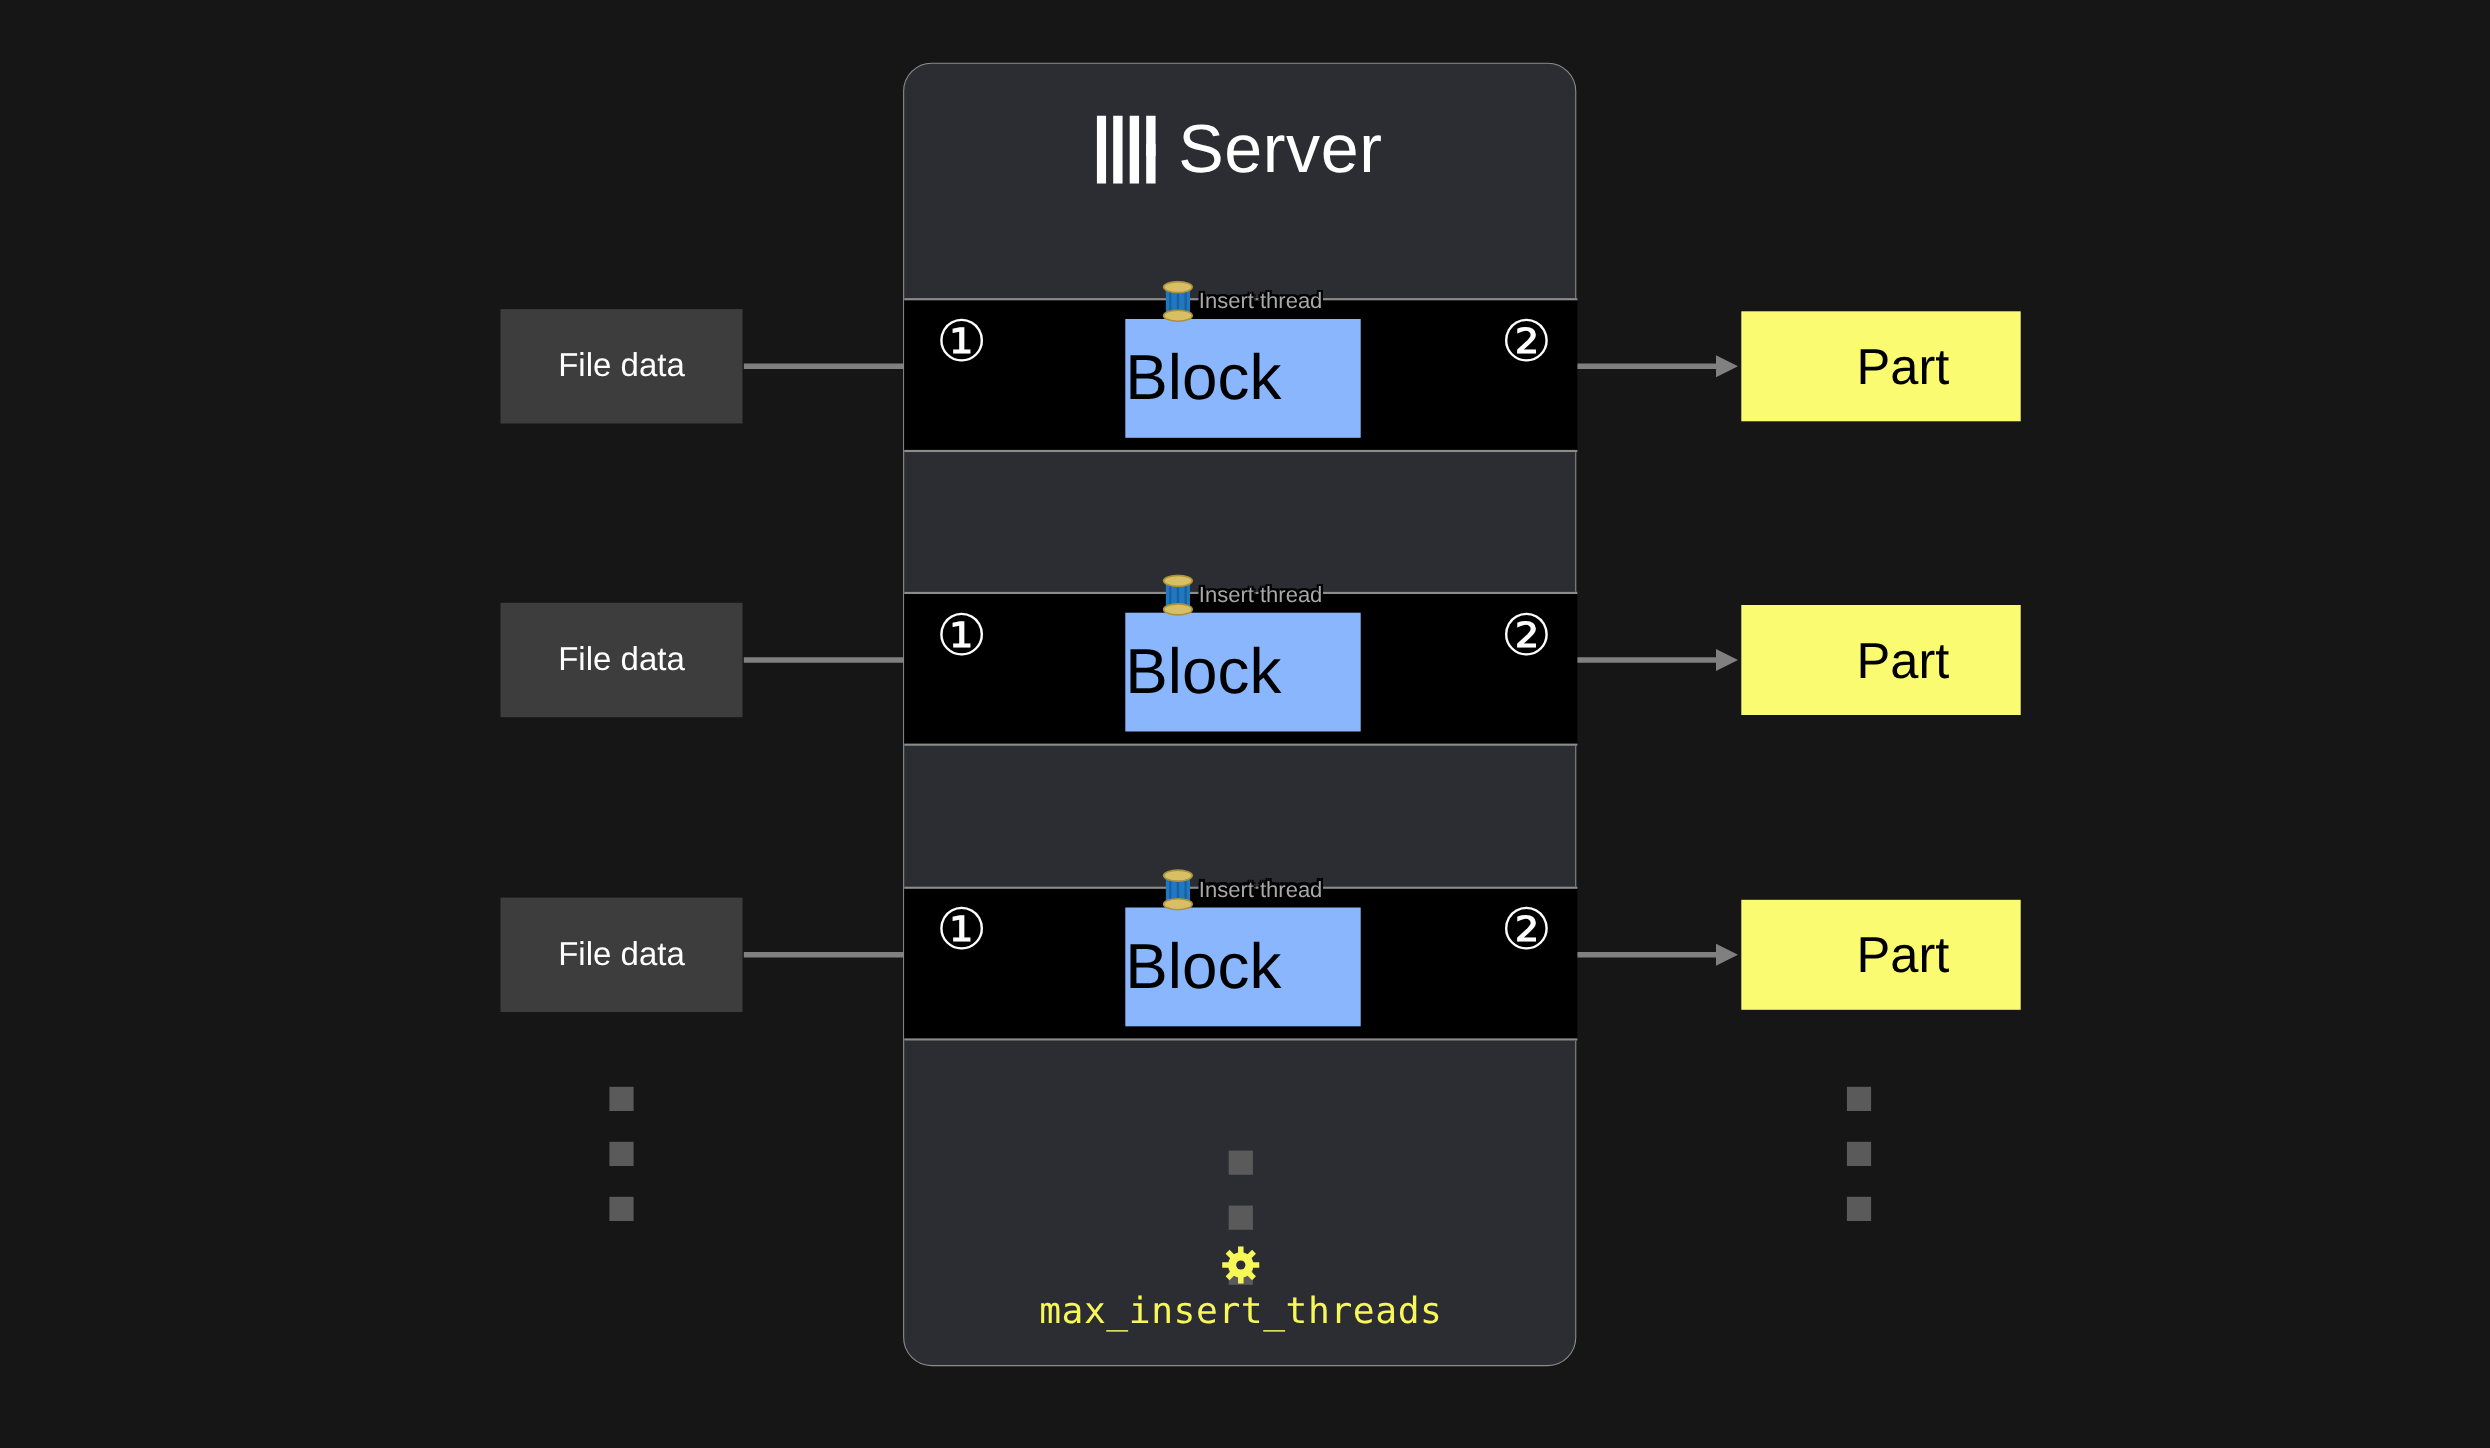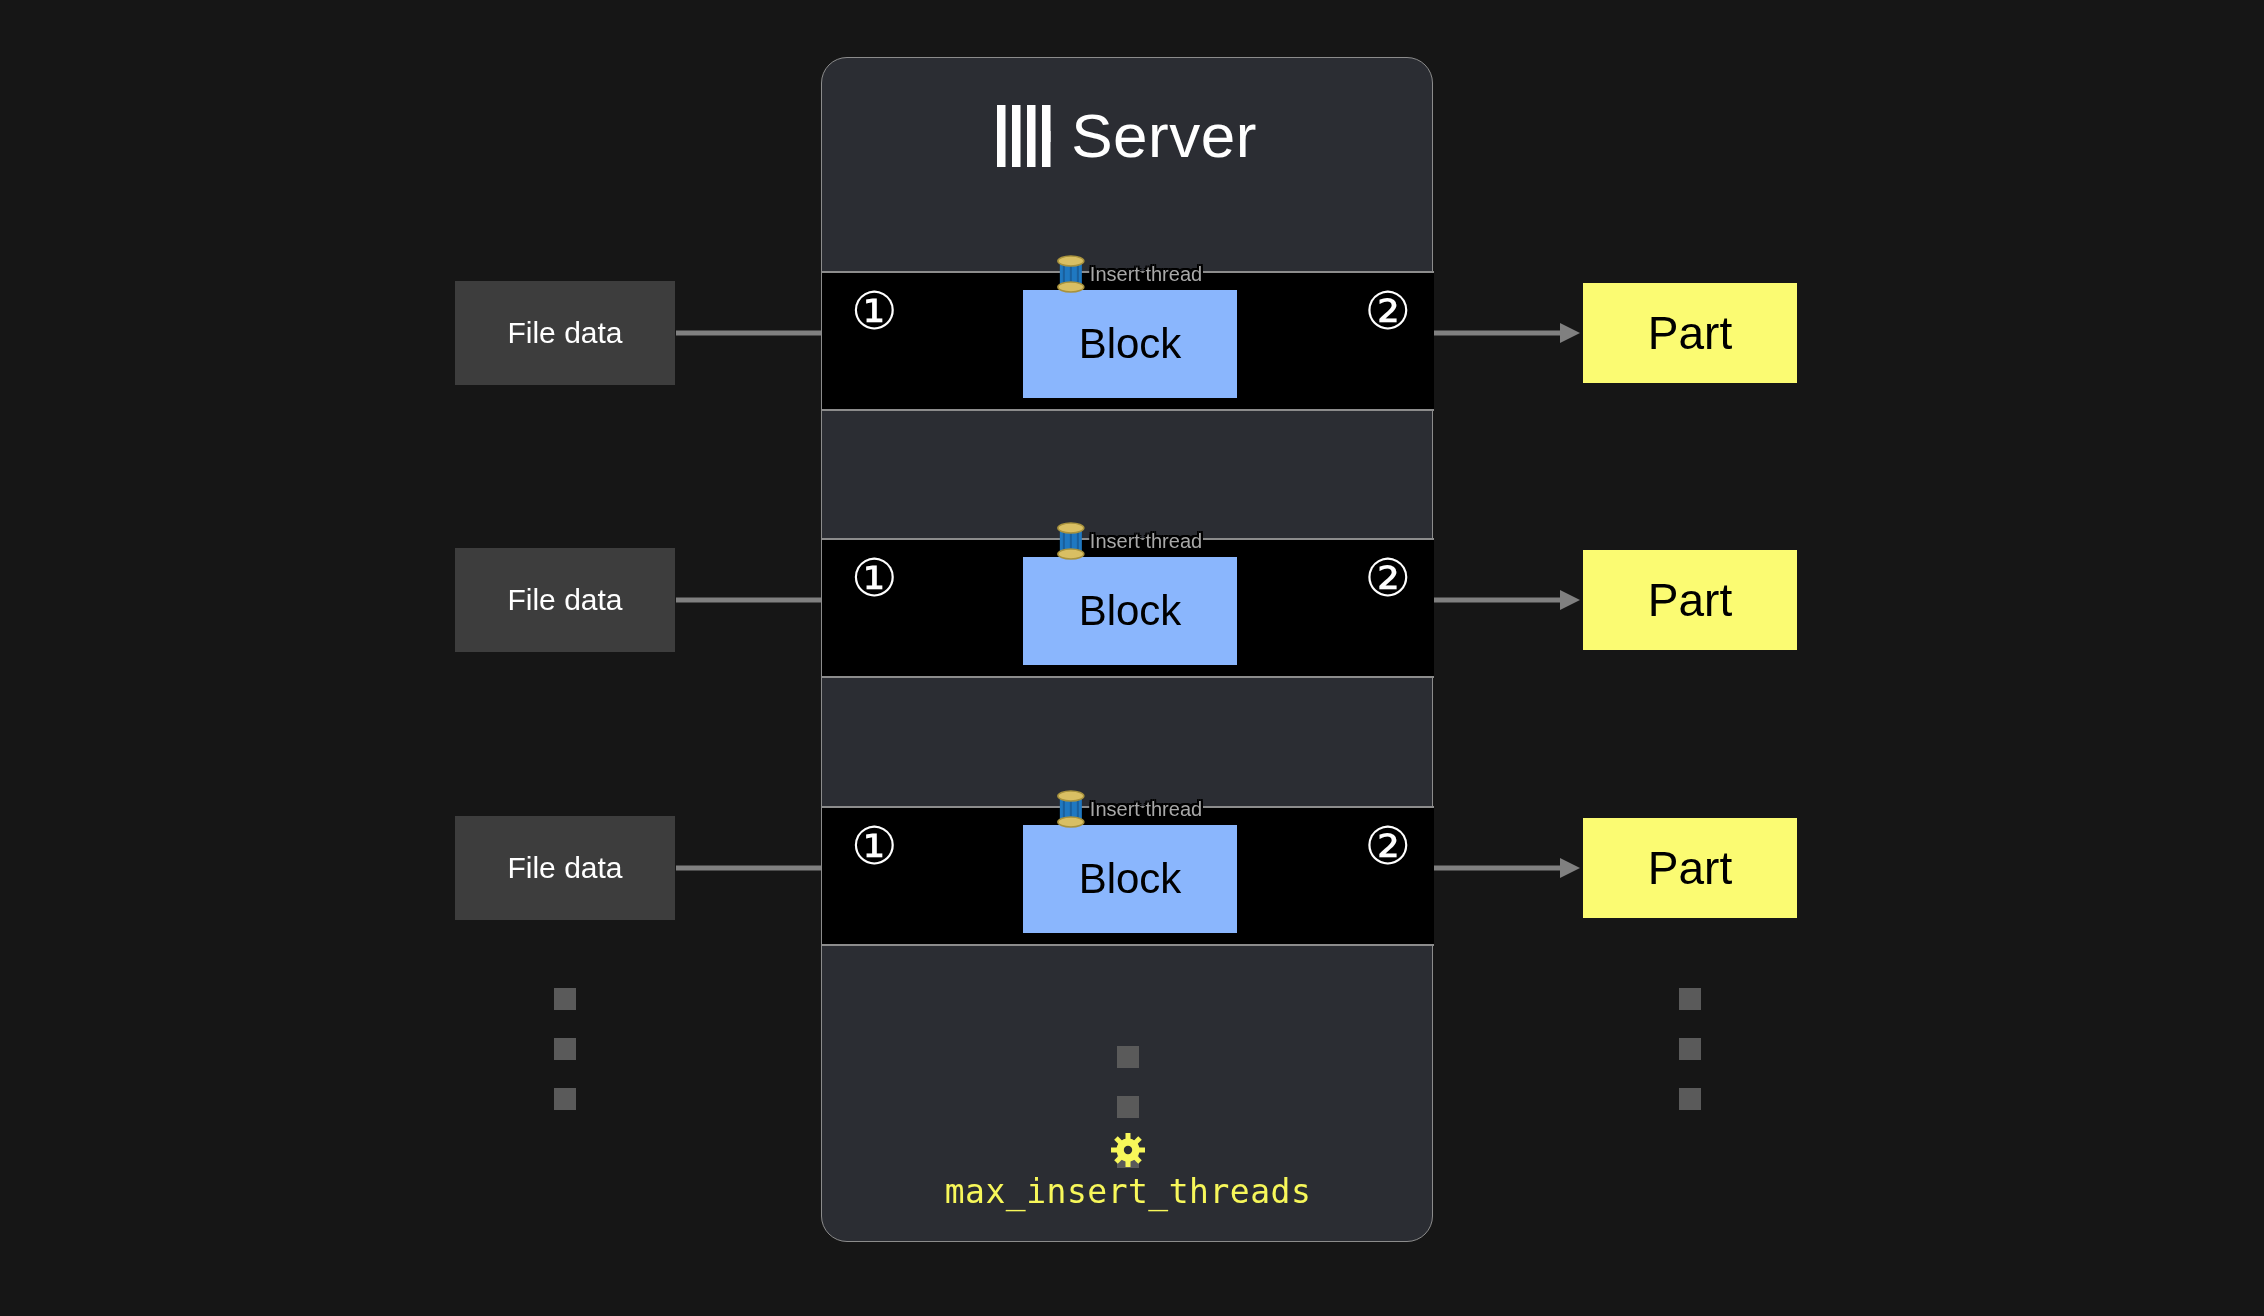--- a/index.html
+++ b/index.html
@@ -107,23 +107,23 @@
 
   .block-box {
     position: absolute;
     left: 201px;
     top: 17px;
     width: 214px;
     height: 108px;
     background: #8ab6fd;
     display: flex;
     align-items: center;
-    justify-content: center;
+    justify-content: flex-start;
     color: #000000;
-    font-size: 42px;
+    font-size: 58px;
     line-height: 1;
   }
 
   
   .file-box {
     position: absolute;
     width: 220px;
     height: 104px;
     background: #3d3d3d;
     display: flex;
@@ -137,20 +137,21 @@
     position: absolute;
     width: 214px;
     height: 100px;
     background: #fbfb72;
     display: flex;
     align-items: center;
     justify-content: center;
     color: #000000;
     font-size: 46px;
     line-height: 1;
+    padding-left: 40px;
   }
 
   
   .arrow {
     position: absolute;
     height: 26px;
     pointer-events: none;
   }
 
   

